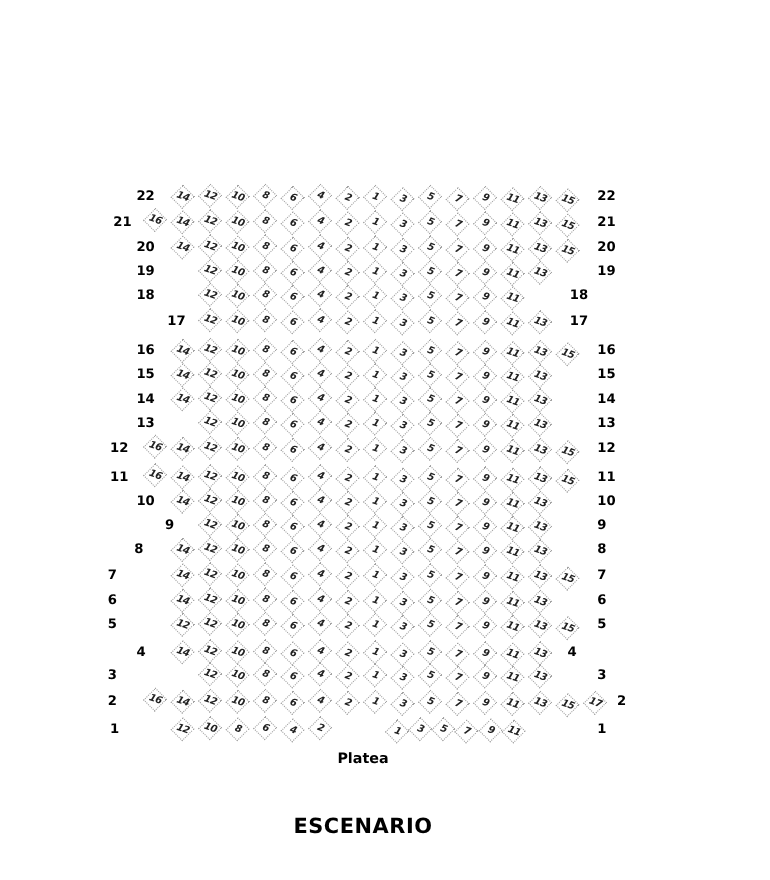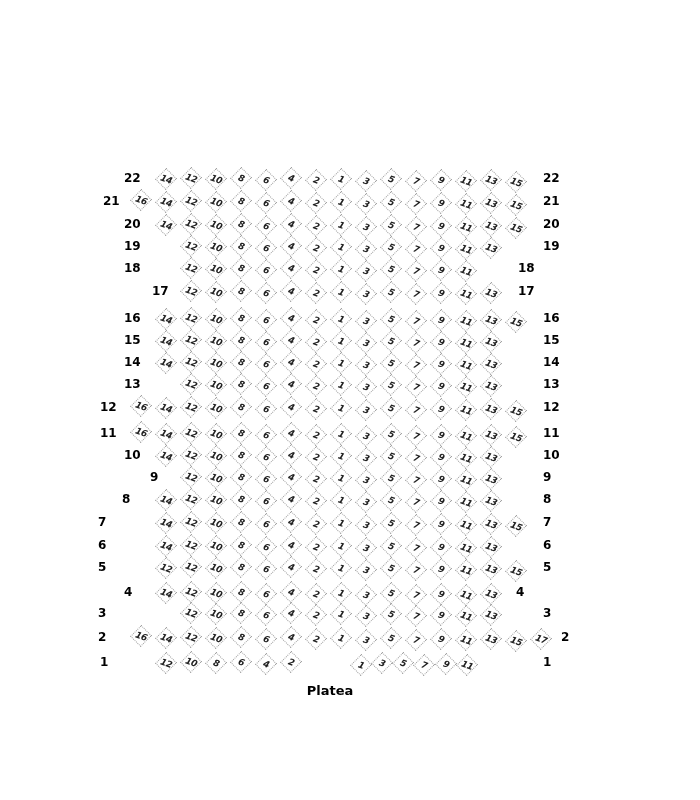--- a/index.html
+++ b/index.html
@@ -1018,13 +1018,14 @@
         <span class="num">7</span>
       </div>
       <div class="seat" style="left: 445.5px; top: 663.636px;">
         <span class="num">9</span>
       </div>
       <div class="seat" style="left: 466.75px; top: 665.406px;">
         <span class="num">11</span>
       </div>
     </div>
   <div class="platea-label">Platea</div>
+  <div class="stage-label">ESCENARIO</div>
 </div>
 
 </body></html>

